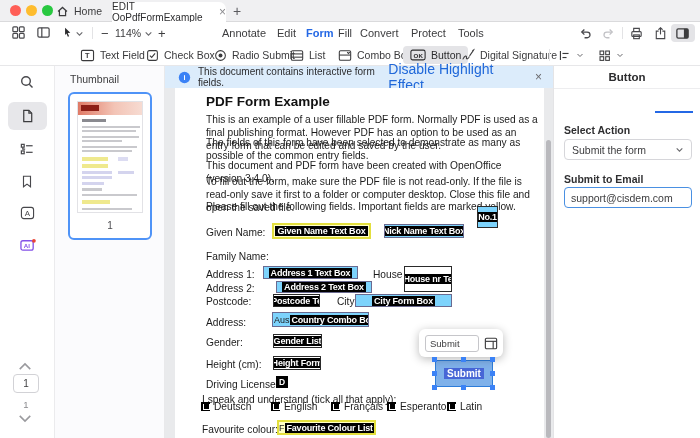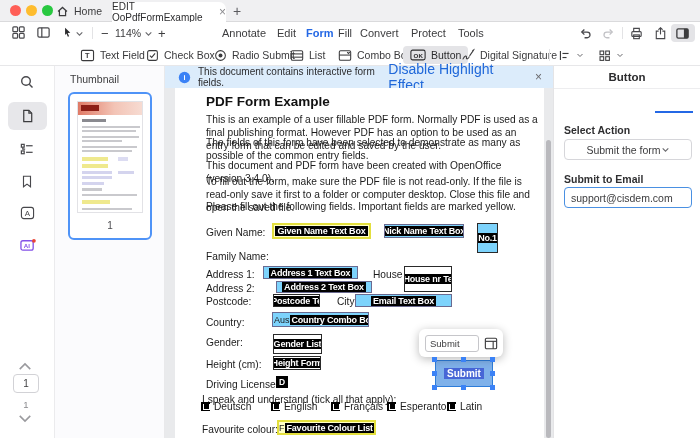--- a/index.html
+++ b/index.html
@@ -64,21 +64,21 @@
 .selbtn .cap{background:#4766d6;color:#fff;font-weight:bold;font-size:10px;padding:0 3px}
 .hdl{position:absolute;width:5px;height:5px;background:#3b82f6;z-index:6}
 
 .rpanel{left:553px;top:66px;width:147px;height:372px;background:#fff;border-left:1px solid #e4e4e6}
 .rtitle{left:0;top:0;width:100%;height:23px;text-align:center;line-height:23px;font-size:11.5px;font-weight:bold;color:#2c2c2e;border-bottom:1px solid #ededef}
 .rtabs{left:0;top:23px;width:100%;height:24px;border-bottom:1px solid #ebebed}
 .rtab{position:absolute;top:0;height:24px;line-height:24px;font-size:10.5px;color:#48484a}
 .rtab.active{color:#2468e5;font-weight:bold}
 .rtabind{left:101px;top:45px;width:38px;height:2px;background:#2468e5}
 .rlab{font-size:10.5px;color:#2f2f31;font-weight:bold}
-.rdrop{left:10px;top:73px;width:128px;height:21px;border:1px solid #d6d6da;border-radius:4px;display:flex;align-items:center;justify-content:center;padding:0 7px;font-size:10.5px;color:#3c3c3e;background:#fff}
+.rdrop{left:10px;top:73px;width:128px;height:21px;border:1px solid #d6d6da;border-radius:4px;display:flex;align-items:center;justify-content:space-between;padding:0 7px;font-size:10.5px;color:#3c3c3e;background:#fff}
 .rinput{left:10px;top:121px;width:128px;height:21px;border:1.5px solid #4a90e2;border-radius:4px;font-size:10.5px;color:#3c3c3e;padding:0 6px;background:#fff;font-family:"Liberation Sans",sans-serif}
 </style>
 </head>
 <body>
 
 <div class="app">
 
   <div class="abs titlebar">
     <div class="abs light" style="left:10px;background:#ff5f57"></div>
     <div class="abs light" style="left:26px;background:#febc2e"></div>
@@ -382,21 +382,21 @@
       <div class="abs para" style="left:31px;top:88px">To fill out the form, make sure the PDF file is not read-only. If the file is read-only save it first to a folder or computer desktop. Close this file and open the saved file.</div>
       <div class="abs para" style="left:31px;top:113px">Please fill out the following fields. Important fields are marked yellow.</div>
 
       <div class="abs lbl" style="left:31px;top:139px">Given Name:</div>
       <div class="fld yellowf" style="left:97px;top:135px;width:99px;height:16px">
           <span class="fname">Given Name Text Box</span>
         </div>
       <div class="fld lavf" style="left:209px;top:136px;width:80px;height:14px">
           <span class="fname">Nick Name Text Box</span>
         </div>
-      <div class="fld lavf" style="left:302px;top:135px;width:21px;height:30px;border:1.5px solid #2a2a2a">
+      <div class="fld lavf" style="left:302px;top:118px;width:21px;height:22px;border:1.5px solid #2a2a2a">
           <span class="fname">No.1</span>
         </div>
 
       <div class="abs lbl" style="left:31px;top:163px">Family Name:</div>
 
       <div class="abs lbl" style="left:31px;top:181px">Address 1:</div>
       <div class="fld lavf" style="left:88px;top:178px;width:95px;height:13px">
           <span class="fname">Address 1 Text Box</span>
         </div>
       <div class="abs lbl" style="left:198px;top:181px">House nr:</div>
@@ -408,32 +408,32 @@
       <div class="fld lavf" style="left:101px;top:193px;width:96px;height:12px">
           <span class="fname">Address 2 Text Box</span>
         </div>
 
       <div class="abs lbl" style="left:31px;top:208px">Postcode:</div>
       <div class="fld whitef" style="left:98px;top:206px;width:47px;height:13px">
           <span class="fname">Postcode Te</span>
         </div>
       <div class="abs lbl" style="left:162px;top:208px">City:</div>
       <div class="fld lavf" style="left:180px;top:206px;width:97px;height:13px">
-          <span class="fname">Email Text Box</span>
-        </div>
-
-      <div class="abs lbl" style="left:31px;top:229px">Country:</div>
+          <span class="fname">City Form Box</span>
+        </div>
+
+      <div class="abs lbl" style="left:31px;top:229px">Address:</div>
       <div class="fld lavf" style="left:97px;top:224px;width:97px;height:15px;justify-content:flex-start">
         <span style="font-size:9px;color:#1c1c1c;padding-left:1px">Aus</span>
         <span class="fname">Country Combo Box</span>
 
       </div>
 
       <div class="abs lbl" style="left:31px;top:249px">Gender:</div>
-      <div class="fld whitef" style="left:98px;top:246px;width:49px;height:20px">
+      <div class="fld whitef" style="left:98px;top:246px;width:49px;height:14px">
           <span class="fname">Gender List</span>
         </div>
 
       <div class="abs lbl" style="left:31px;top:271px">Height (cm):</div>
       <div class="fld whitef" style="left:98px;top:268px;width:48px;height:14px">
           <span class="fname">Height Form</span>
         </div>
 
       <div class="abs lbl" style="left:31px;top:291px">Driving License:</div>
       <div class="fld" style="left:101px;top:288px;width:12px;height:12px;background:#000">

